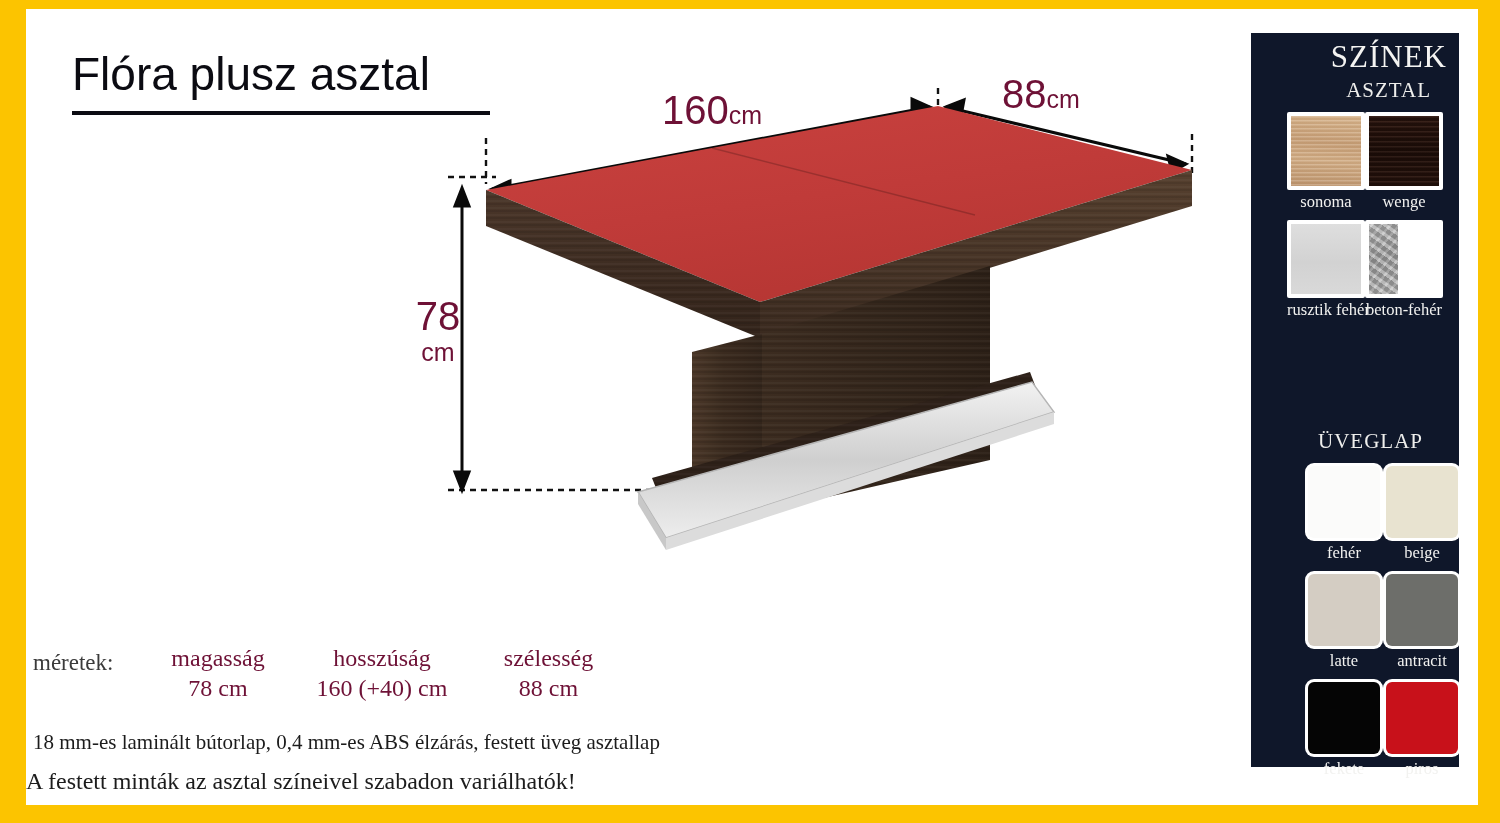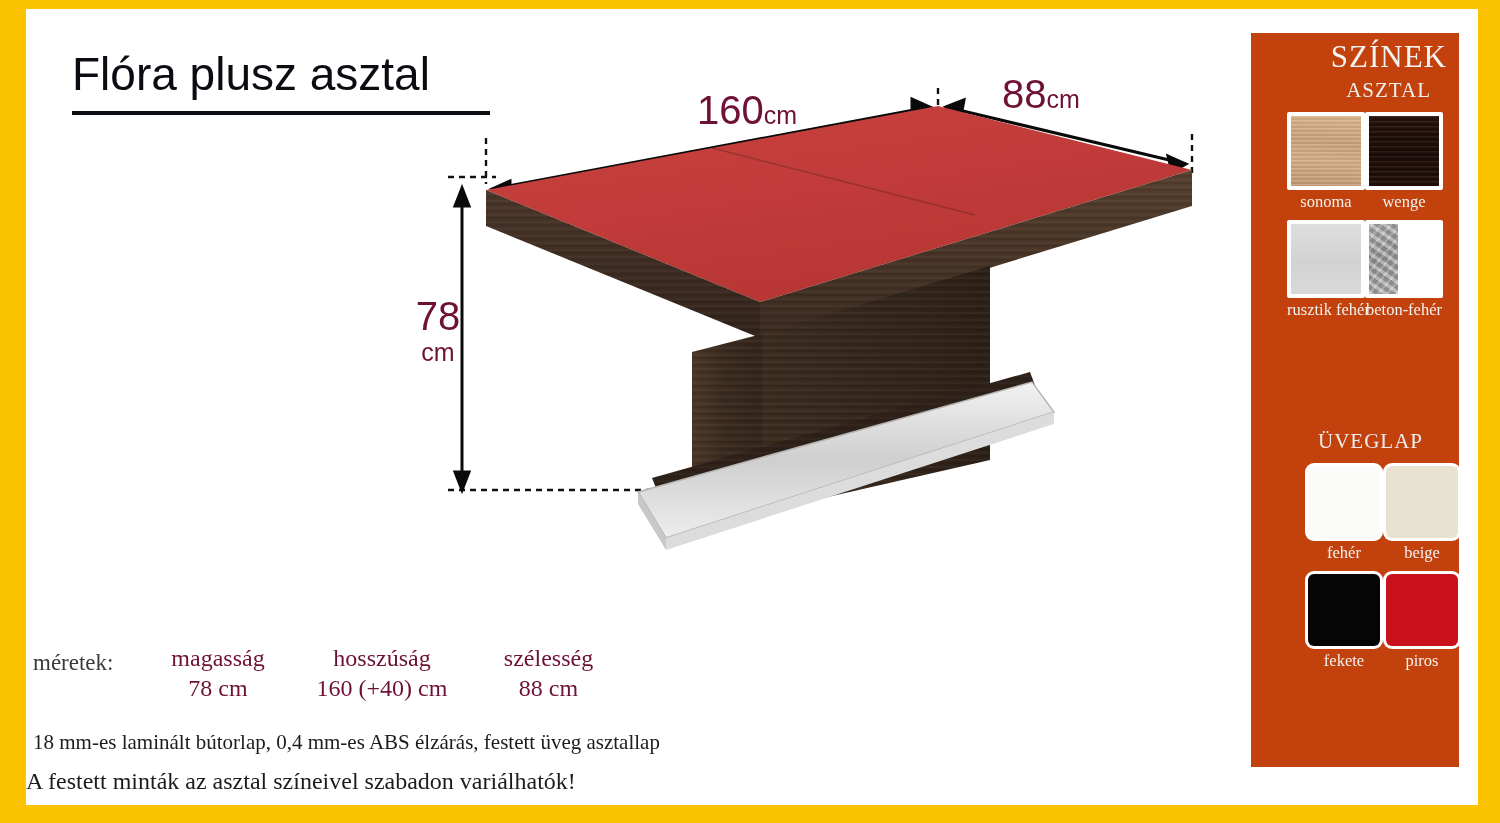--- a/index.html
+++ b/index.html
@@ -64,21 +64,21 @@
   .dim {
     position: absolute;
     font-family: "Liberation Sans", sans-serif;
     color: #6E1136;
     white-space: nowrap;
     line-height: 1;
   }
   .dim .num { font-size: 40px; font-weight: 400; }
   .dim .unit { font-size: 25px; font-weight: 400; }
 
-  #dim-length { left: 662px; top: 90px; margin-left: 35px; }
+  #dim-length { left: 662px; top: 90px; }
   #dim-width  { left: 1002px; top: 74px; }
   #dim-height { left: 406px; top: 296px; text-align: center; width: 64px; }
   #dim-height .num { display: block; }
   #dim-height .unit { display: block; margin-top: 4px; }
 
   
   .meas {
     position: absolute; left: 33px; top: 645px;
     font-family: "Liberation Serif", serif;
     white-space: nowrap;
@@ -104,21 +104,21 @@
     color: #1c1c1c;
     white-space: nowrap;
   }
   #desc-1 { left: 33px; top: 730px; font-size: 21px; }
   #desc-2 { left: 26px; top: 768px; font-size: 24px; }
 
   
   .panel {
     position: absolute; left: 1251px; top: 33px;
     width: 208px; height: 734px;
-    background: #c2410c;
+    background: #0f172a;
   }
   .panel-title {
     position: absolute; right: 12px; top: 6px;
     font-family: "Liberation Serif", serif;
     font-size: 31px; color: #f4f4f2; letter-spacing: 1px;
   }
   .panel-sub {
     position: absolute; width: 100%; text-align: right;
     font-family: "Liberation Serif", serif;
     font-size: 21px; color: #eeeeec; letter-spacing: 1px;
@@ -400,20 +400,34 @@
           <span class="sw-label">fehér</span>
         </div>
         <div class="sw">
           <div class="sw-chip round">
               <div class="sw-inner tex-beige"></div>
             </div>
           <span class="sw-label">beige</span>
         </div>
       </div>
 
+      <div class="swrow">
+        <div class="sw">
+          <div class="sw-chip round">
+              <div class="sw-inner tex-latte"></div>
+            </div>
+          <span class="sw-label">latte</span>
+        </div>
+        <div class="sw">
+          <div class="sw-chip round">
+              <div class="sw-inner tex-antracit"></div>
+            </div>
+          <span class="sw-label">antracit</span>
+        </div>
+      </div>
 
       <div class="swrow">
         <div class="sw">
           <div class="sw-chip round">
               <div class="sw-inner tex-fekete"></div>
             </div>
           <span class="sw-label">fekete</span>
         </div>
         <div class="sw">
           <div class="sw-chip round">

